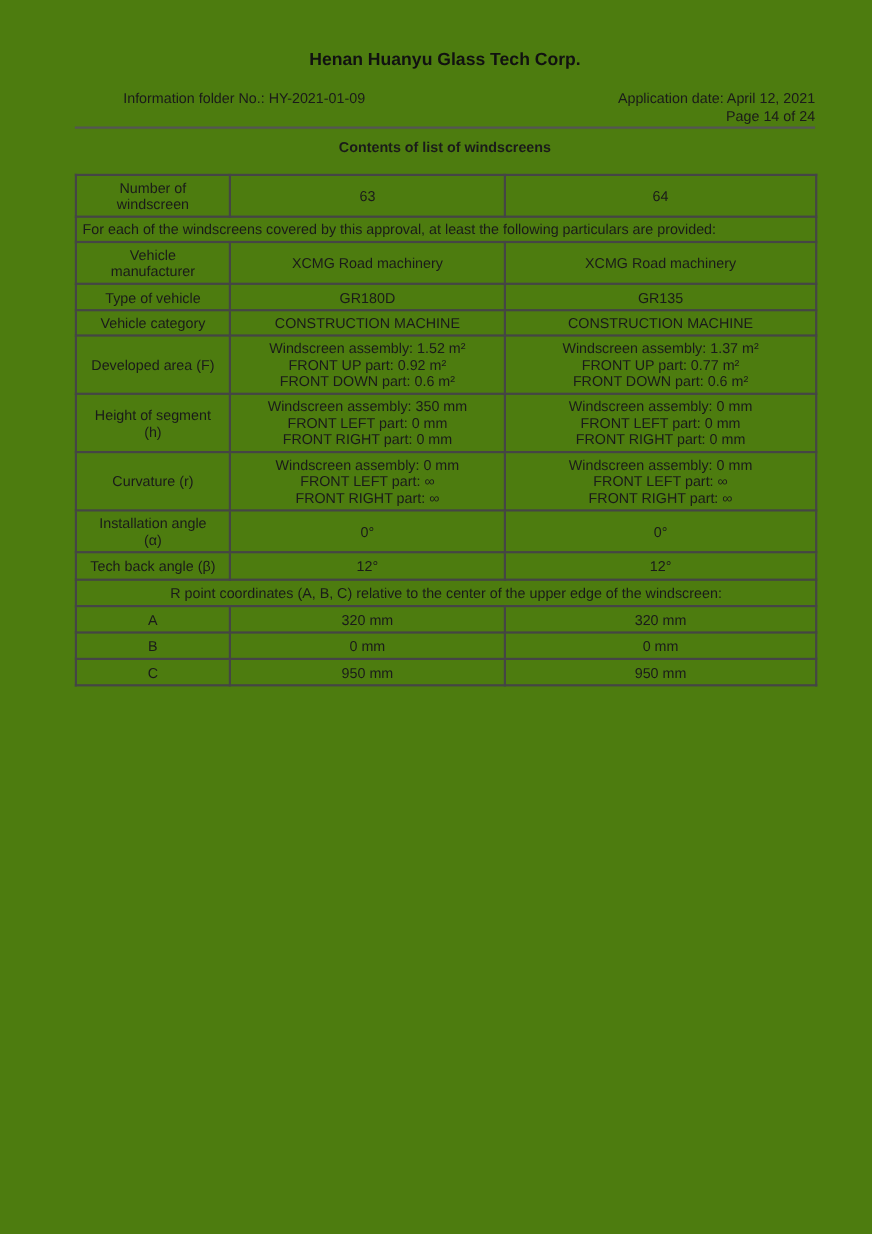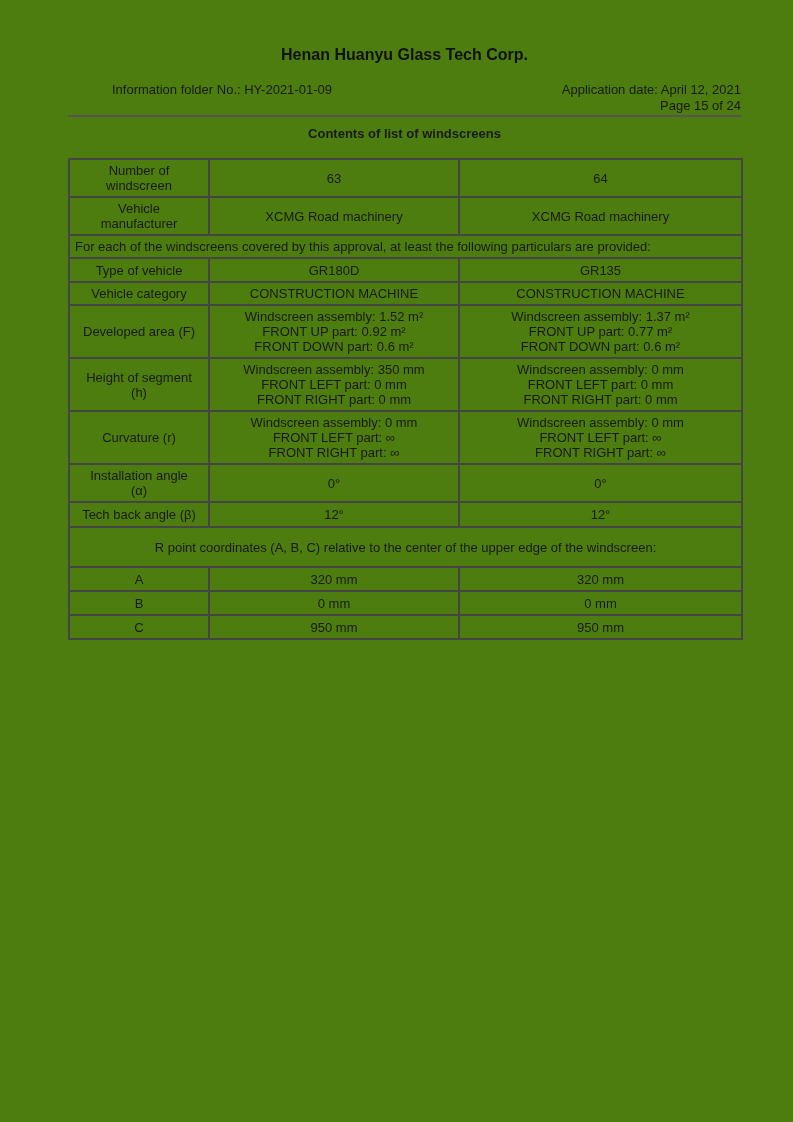--- a/index.html
+++ b/index.html
@@ -90,49 +90,49 @@
 
 <div class="page">
   <div class="content">
 
     <h1 class="company">Henan Huanyu Glass Tech Corp.</h1>
 
     <div class="meta-row">
       <div class="meta-left">Information folder No.: HY-2021-01-09</div>
       <div class="meta-right">
         <div>Application date: April 12, 2021</div>
-        <div>Page 15 of 24</div>
+        <div>Page 14 of 24</div>
       </div>
     </div>
 
     <div class="rule"></div>
 
     <div class="subtitle">Contents of list of windscreens</div>
 
     <table class="ws-table">
       <colgroup>
         <col style="width:140px">
         <col style="width:250px">
         <col style="width:283px">
       </colgroup>
       <tbody>
         <tr style="height:32px">
           <td>Number of
 windscreen</td>
           <td>63</td>
           <td>64</td>
         </tr>
+        <tr style="height:23px">
+          <td colspan="3" class="note-left">For each of the windscreens covered by this approval, at least the following particulars are provided:</td>
+        </tr>
         <tr style="height:32px">
           <td>Vehicle
 manufacturer</td>
           <td>XCMG Road machinery</td>
           <td>XCMG Road machinery</td>
-        </tr>
-        <tr style="height:23px">
-          <td colspan="3" class="note-left">For each of the windscreens covered by this approval, at least the following particulars are provided:</td>
         </tr>
         <tr style="height:24px">
           <td>Type of vehicle</td>
           <td>GR180D</td>
           <td>GR135</td>
         </tr>
         <tr style="height:16px">
           <td>Vehicle category</td>
           <td>CONSTRUCTION MACHINE</td>
           <td>CONSTRUCTION MACHINE</td>
@@ -169,21 +169,21 @@
           <td>Installation angle
 (α)</td>
           <td>0°</td>
           <td>0°</td>
         </tr>
         <tr style="height:25px">
           <td>Tech back angle (β)</td>
           <td>12°</td>
           <td>12°</td>
         </tr>
-        <tr style="height:40px">
+        <tr style="height:24px">
           <td colspan="3" class="note-center">R point coordinates (A, B, C) relative to the center of the upper edge of the windscreen:</td>
         </tr>
         <tr style="height:24px">
           <td>A</td>
           <td>320 mm</td>
           <td>320 mm</td>
         </tr>
         <tr style="height:24px">
           <td>B</td>
           <td>0 mm</td>

